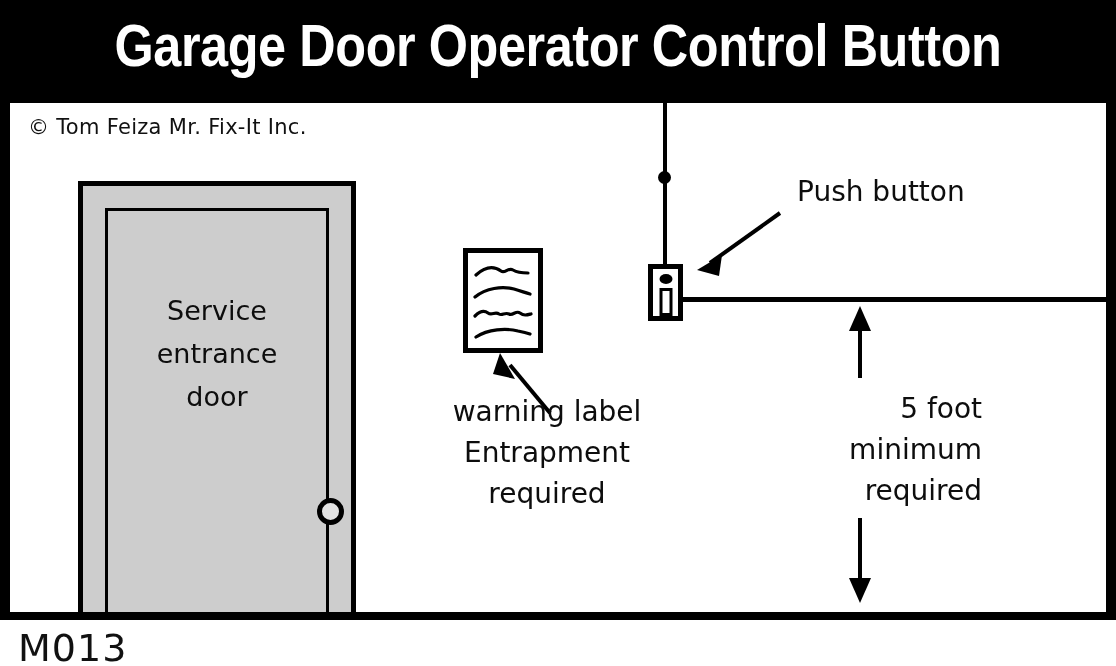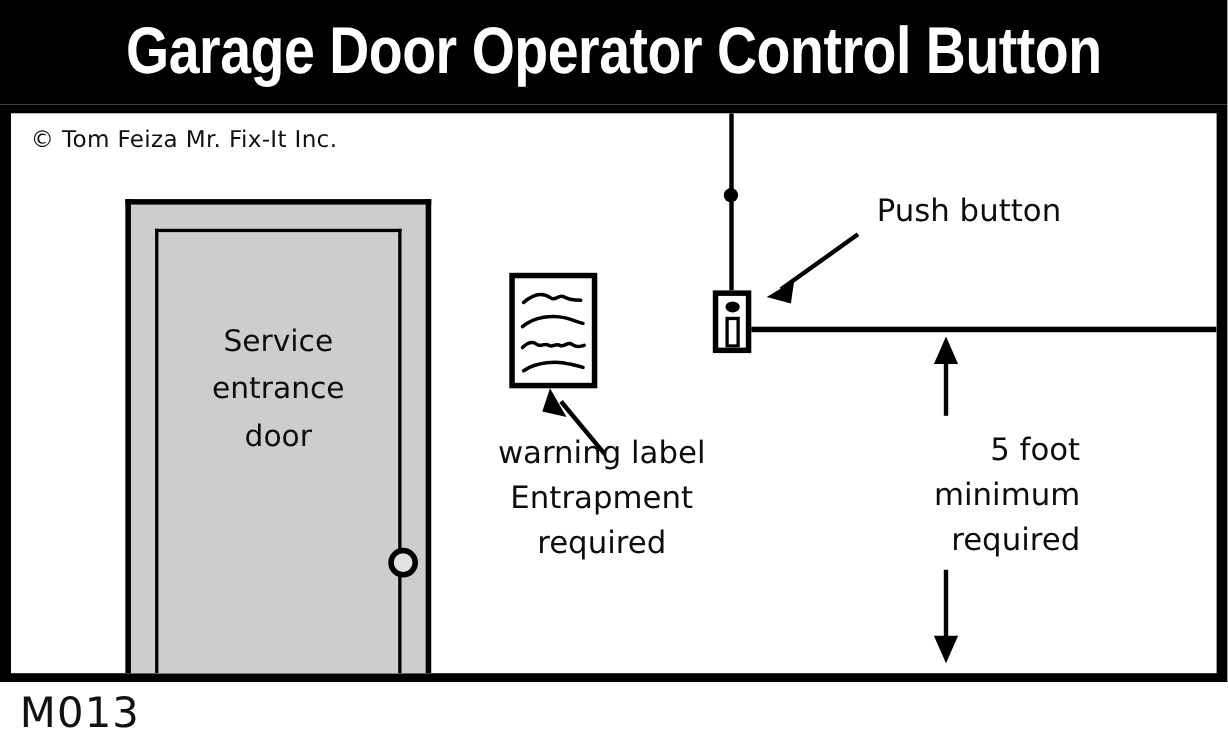--- a/index.html
+++ b/index.html
@@ -75,21 +75,20 @@
   .door-outer {
     position: absolute;
     left: 68px;
     top: 78px;
     width: 278px;
     height: 442px;
     background: #cdcdcd;
     border: 5px solid #000000;
     border-bottom: none;
     box-sizing: border-box;
-    margin-left: 36px;
   }
   .door-inner {
     position: absolute;
     left: 22px;
     top: 22px;
     right: 22px;
     bottom: 0;
     background: #cdcdcd;
     border: 3px solid #000000;
     border-bottom: none;

